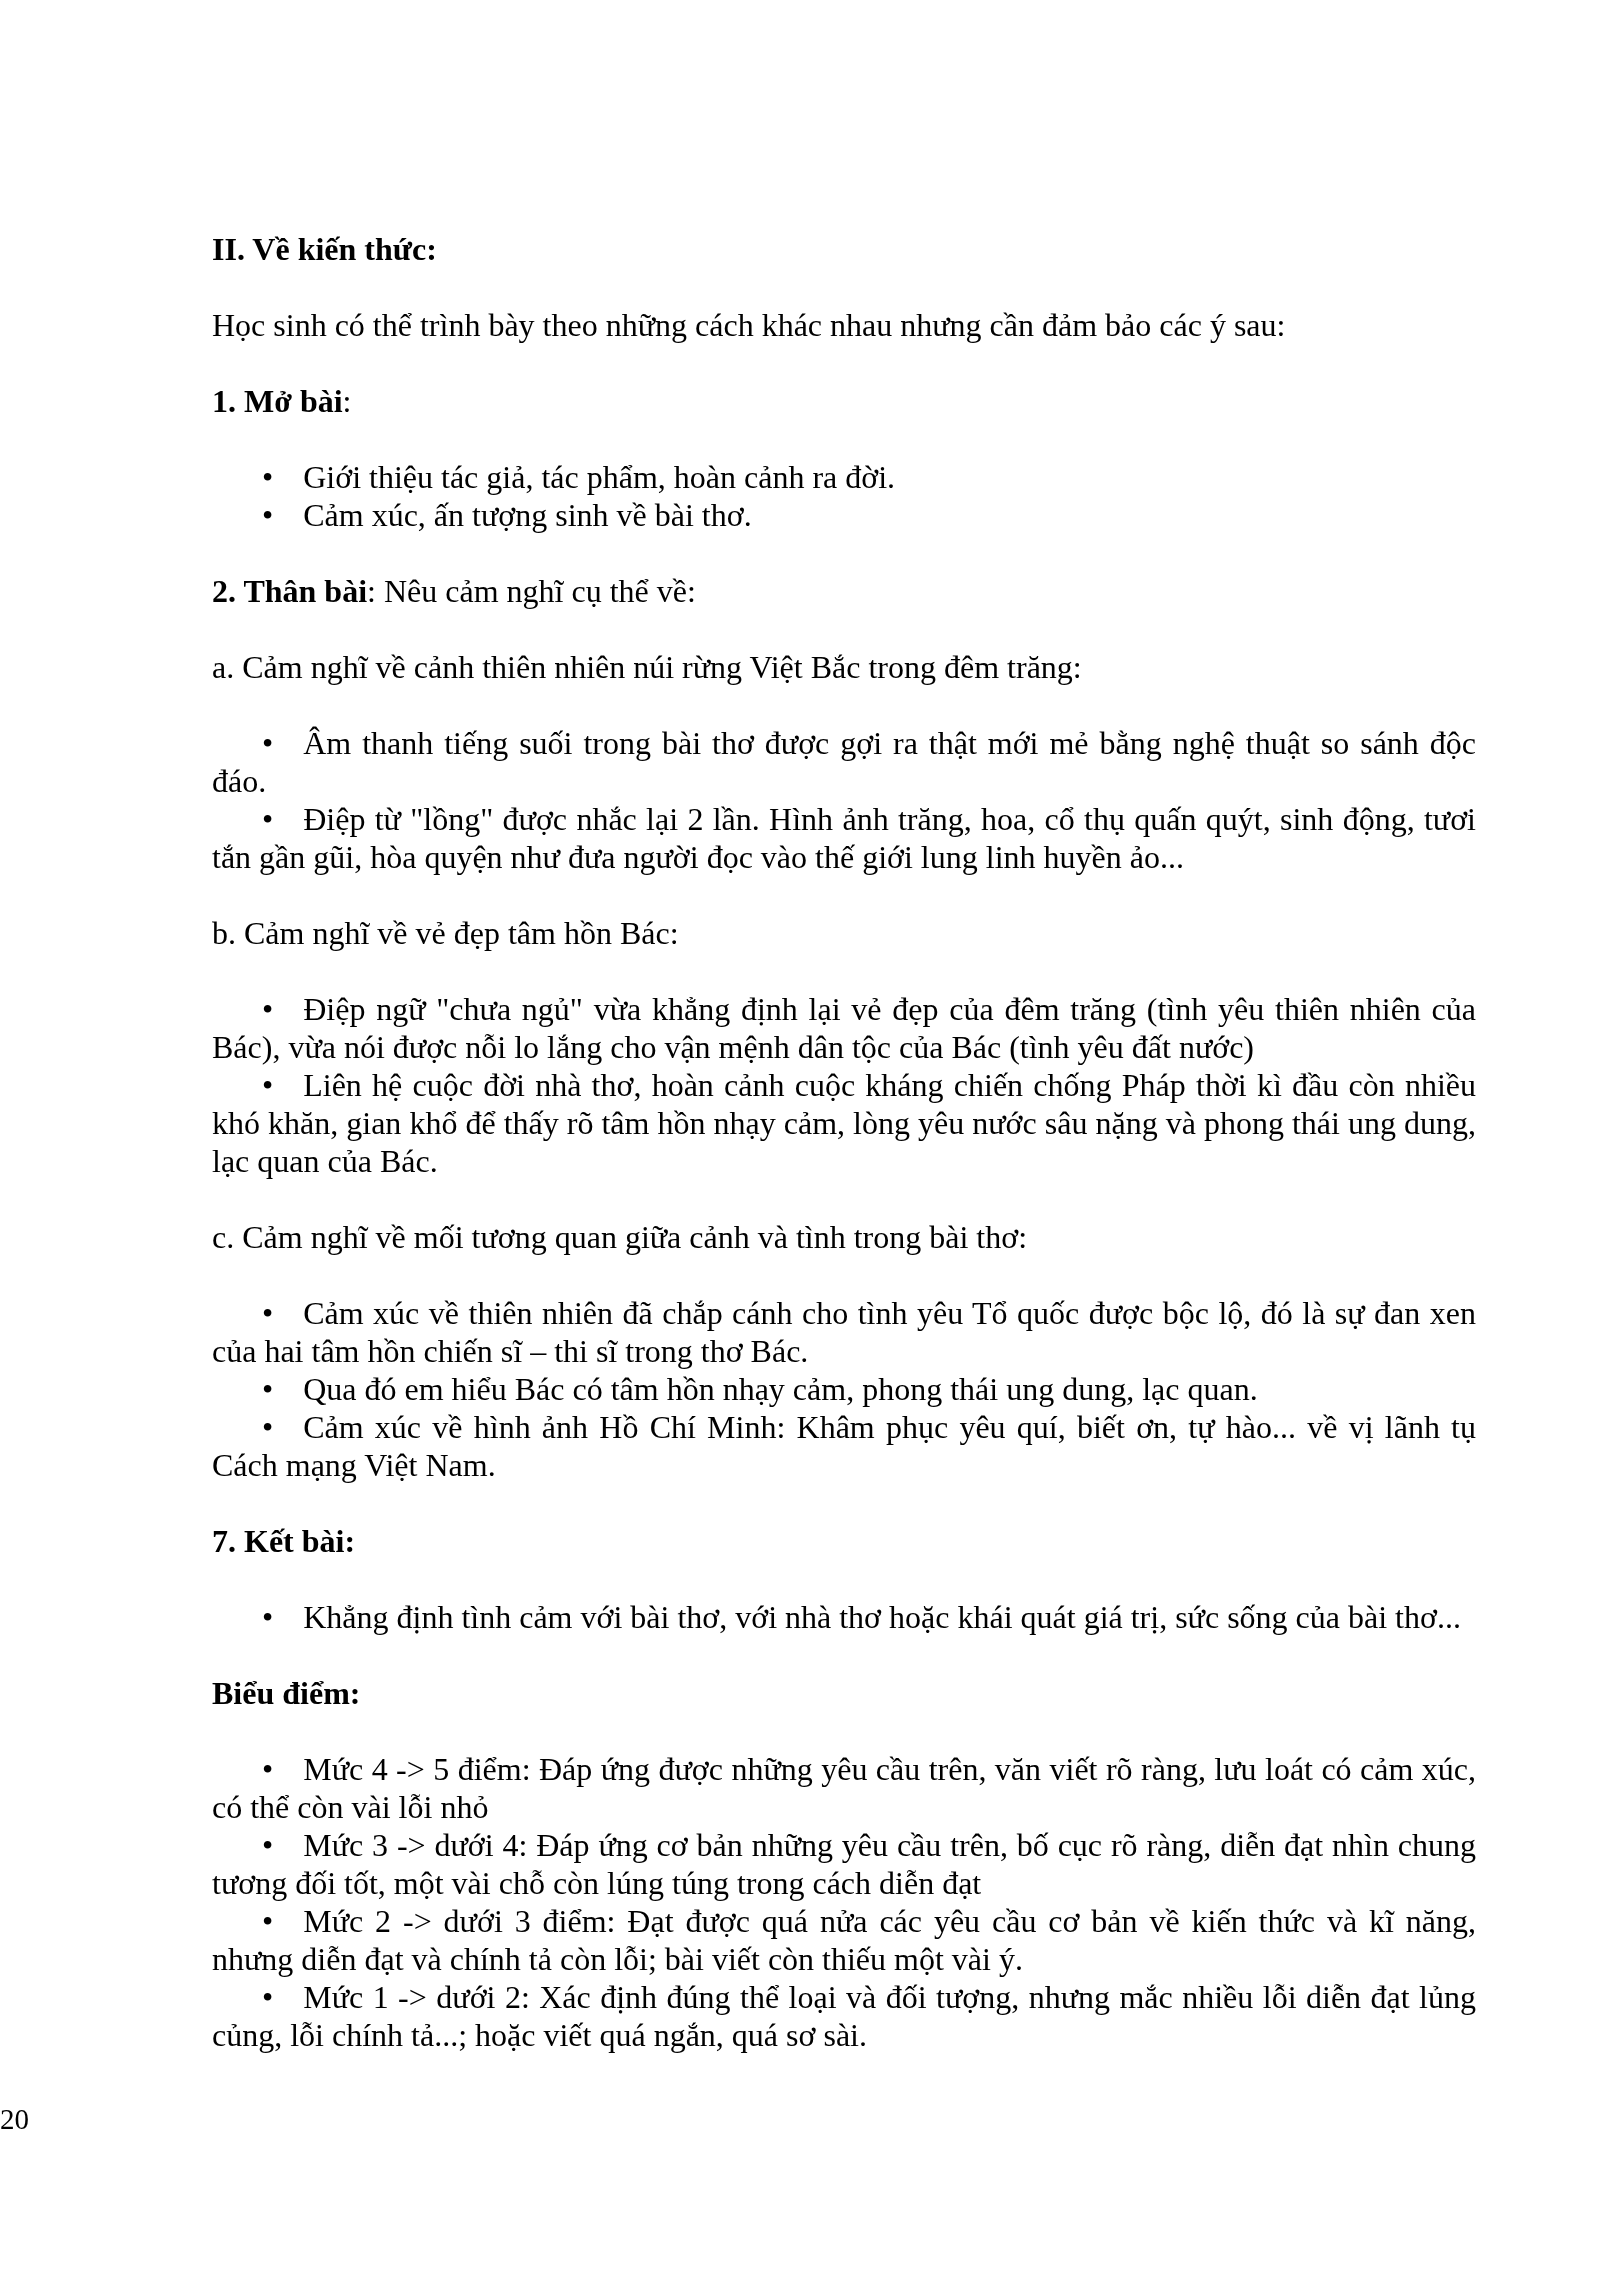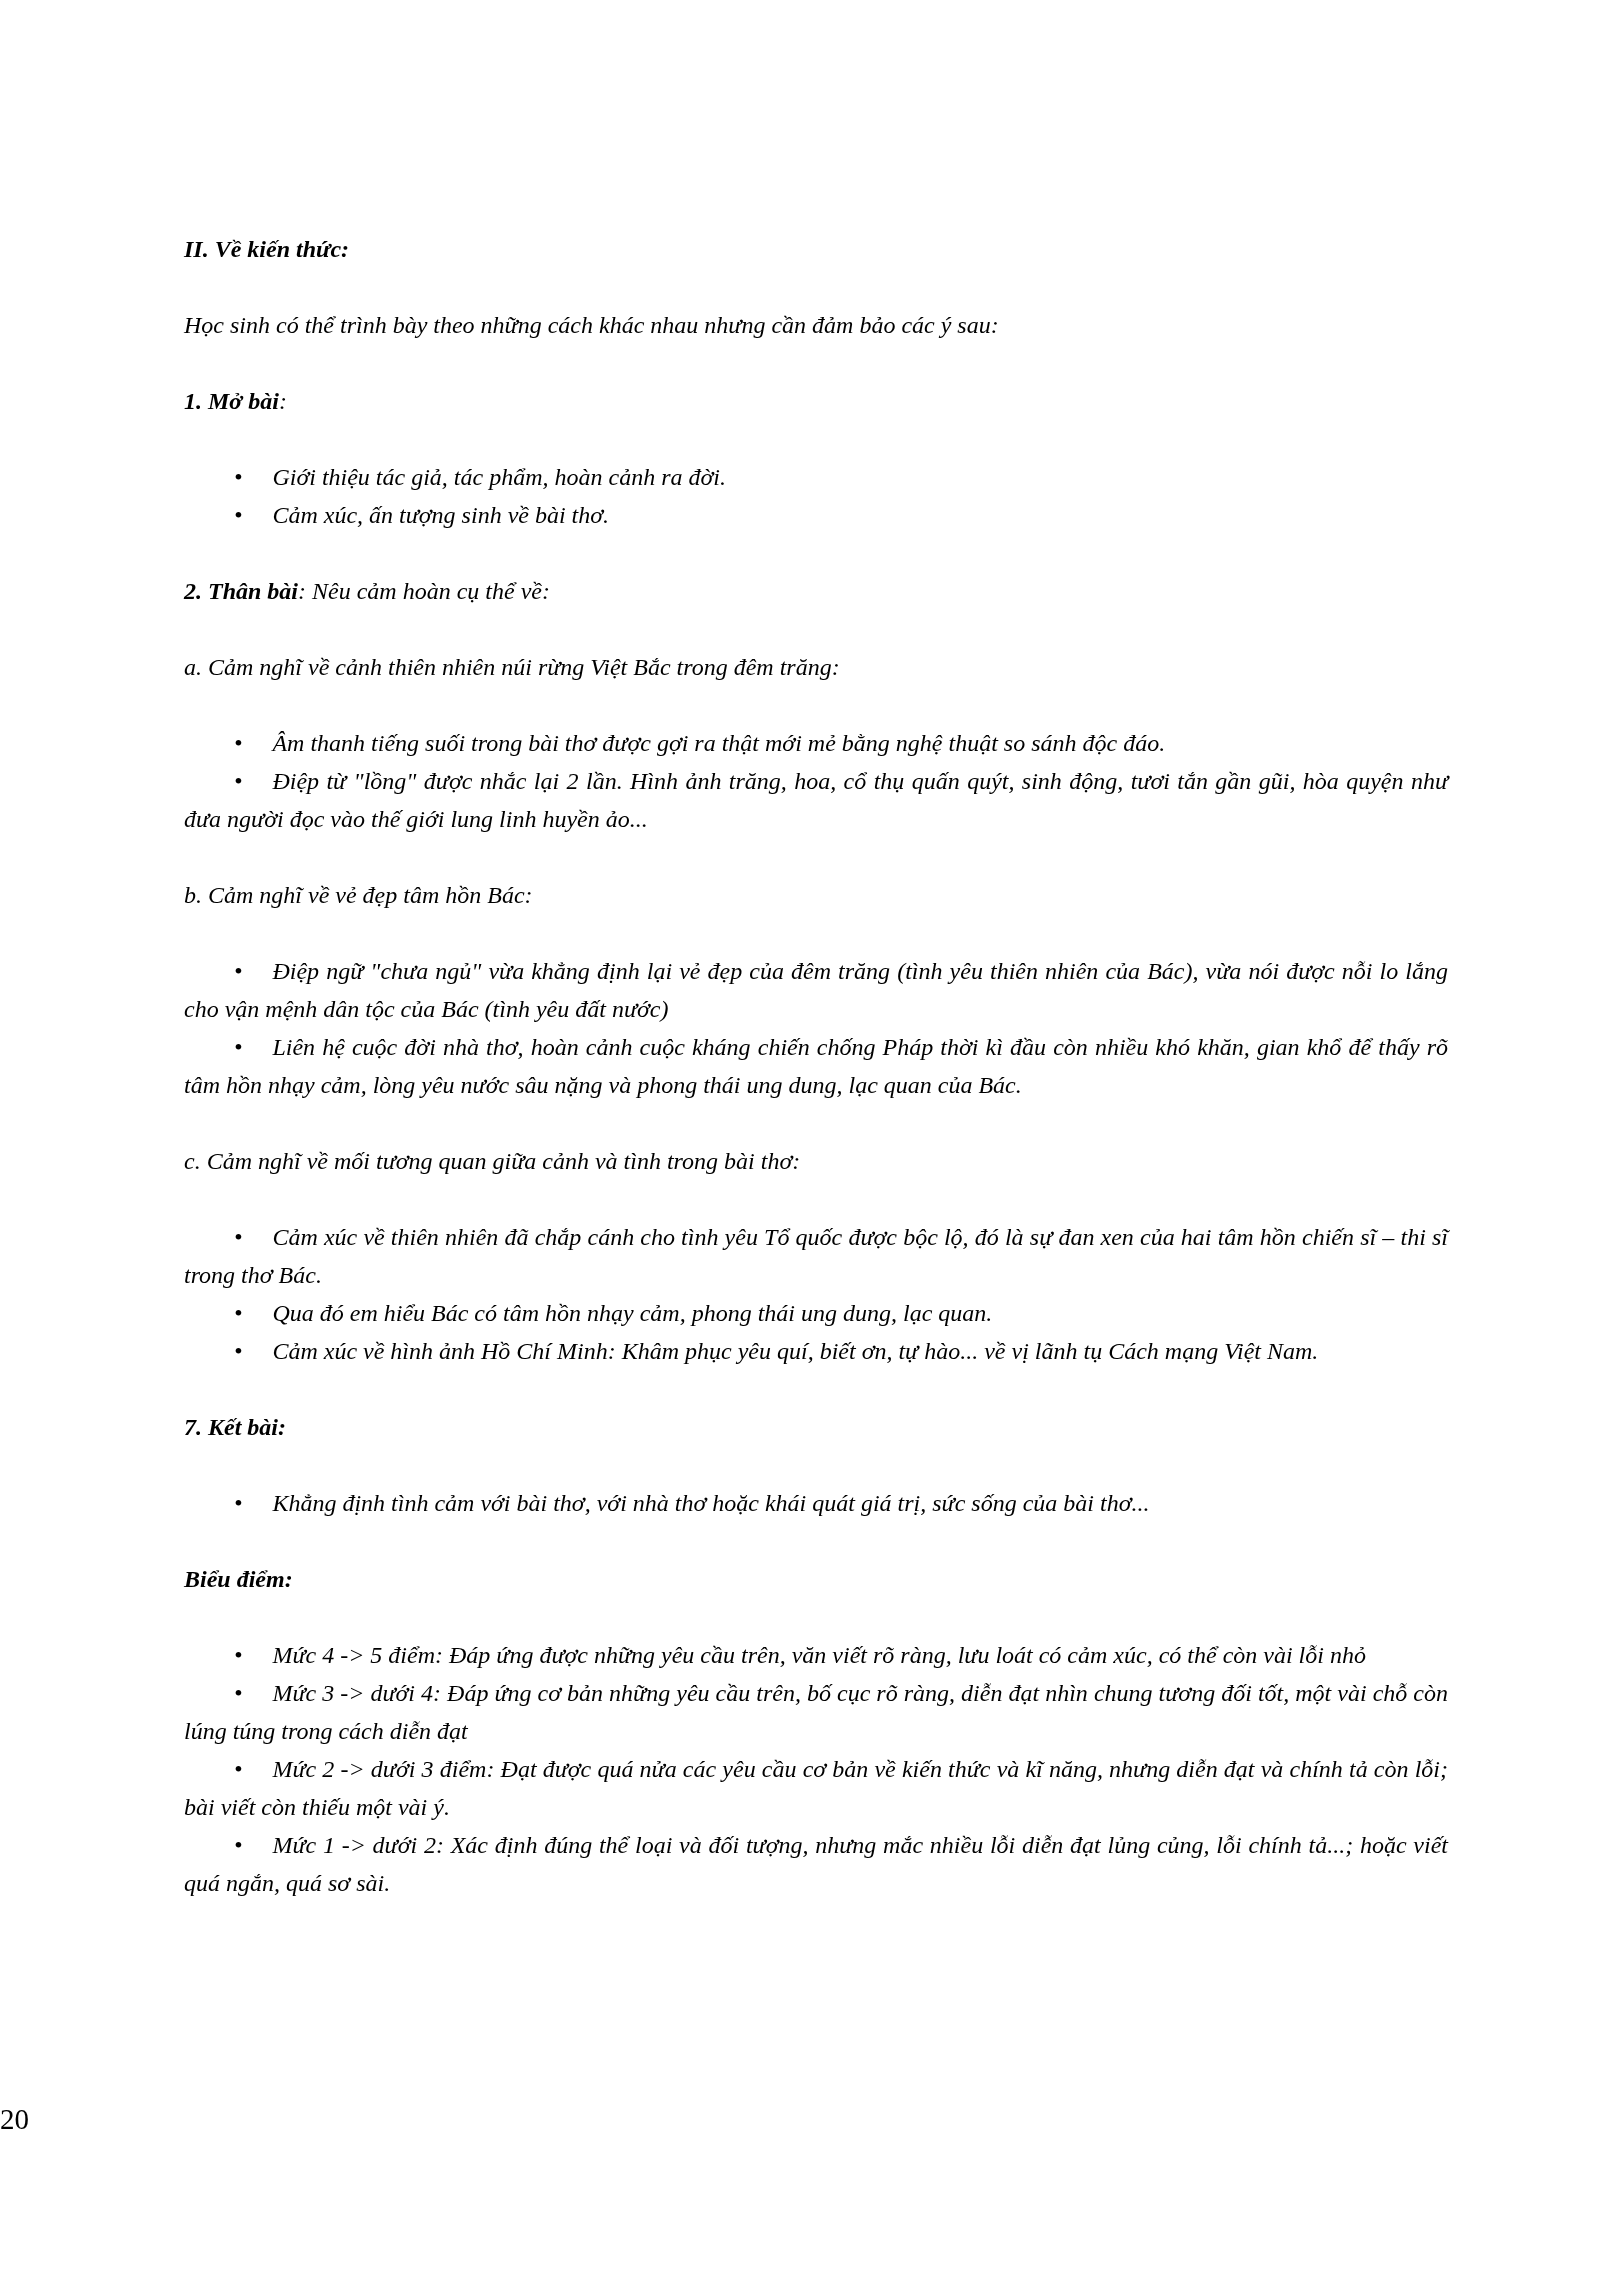--- a/index.html
+++ b/index.html
@@ -7,27 +7,26 @@
     width: 1623px;
     height: 2295px;
     background: #ffffff;
     position: relative;
     font-family: "Liberation Serif", serif;
     color: #000000;
   }
   .page { position: absolute; inset: 0; background: #ffffff; }
   .content {
     position: absolute;
-    left: 184px;
+    left: 212px;
     top: 230px;
     width: 1264px;
-    font-size: 24px;
+    font-size: 32px;
     line-height: 38px;
     text-align: justify;
-    font-style: italic;
   }
   .block { margin: 0 0 38px 0; }
   .b { font-weight: bold; }
   .bullets { margin: 0 0 38px 0; }
   .bullet { text-indent: 50px; }
   .dot { display: inline; }
   .sp { display: inline-block; width: 30px; }
   .footer {
     position: absolute;
     left: 0;
@@ -48,21 +47,21 @@
 
     <p class="block">Học sinh có thể trình bày theo những cách khác nhau nhưng cần đảm bảo các ý sau:</p>
 
     <p class="block"><span class="b">1. Mở bài</span><span>:</span></p>
 
     <div class="bullets">
       <div class="bullet"><span class="dot">•</span><span class="sp"></span><span>Giới thiệu tác giả, tác phẩm, hoàn cảnh ra đời.</span></div>
       <div class="bullet"><span class="dot">•</span><span class="sp"></span><span>Cảm xúc, ấn tượng sinh về bài thơ.</span></div>
     </div>
 
-    <p class="block"><span class="b">2. Thân bài</span><span>: Nêu cảm hoàn cụ thể về:</span></p>
+    <p class="block"><span class="b">2. Thân bài</span><span>: Nêu cảm nghĩ cụ thể về:</span></p>
 
     <p class="block">a. Cảm nghĩ về cảnh thiên nhiên núi rừng Việt Bắc trong đêm trăng:</p>
 
     <div class="bullets">
       <div class="bullet"><span class="dot">•</span><span class="sp"></span><span>Âm thanh tiếng suối trong bài thơ được gợi ra thật mới mẻ bằng nghệ thuật so sánh độc đáo.</span></div>
       <div class="bullet"><span class="dot">•</span><span class="sp"></span><span>Điệp từ "lồng" được nhắc lại 2 lần. Hình ảnh trăng, hoa, cổ thụ quấn quýt, sinh động, tươi tắn gần gũi, hòa quyện như đưa người đọc vào thế giới lung linh huyền ảo...</span></div>
     </div>
 
     <p class="block">b. Cảm nghĩ về vẻ đẹp tâm hồn Bác:</p>
 

